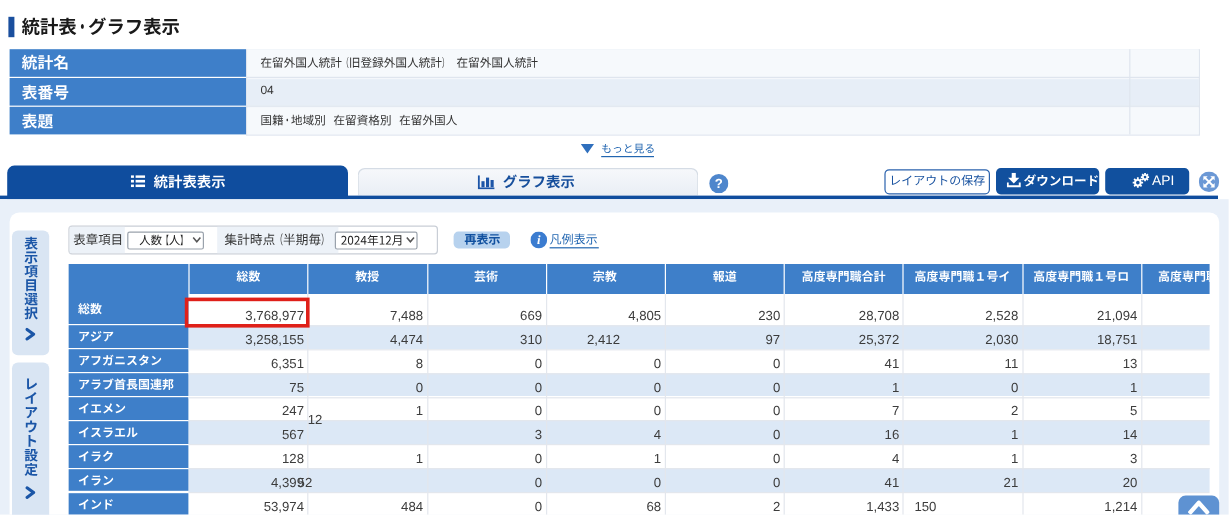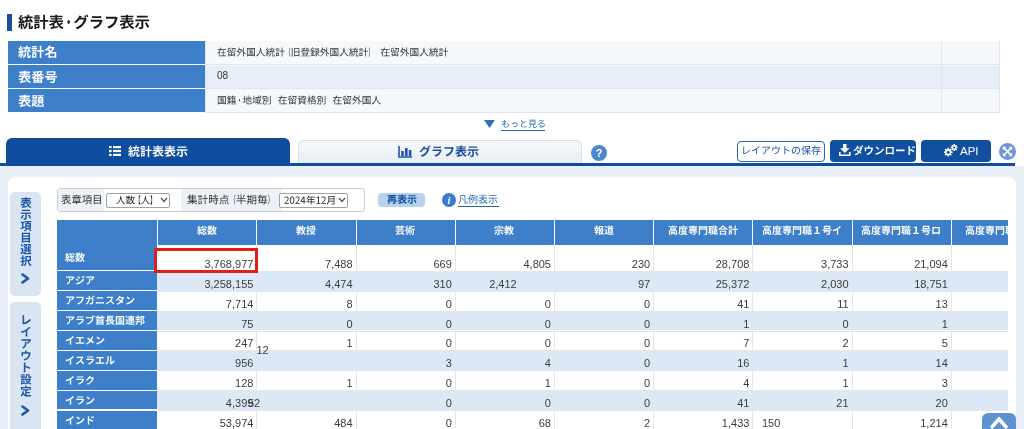--- a/index.html
+++ b/index.html
@@ -181,21 +181,21 @@
     <use href="#g23" transform="translate(151.3 8.7) scale(0.0058 -0.0097)"></use>
     <use href="#g24" transform="translate(157.1 8.7) scale(0.0063 -0.0097)"></use>
     <use href="#g12" transform="translate(163.4 8.7) scale(0.0097 -0.0097)"></use>
     <use href="#g13" transform="translate(173.1 8.7) scale(0.0097 -0.0097)"></use>
     <use href="#g14" transform="translate(182.8 8.7) scale(0.0097 -0.0097)"></use>
     <use href="#g15" transform="translate(192.5 8.7) scale(0.0097 -0.0097)"></use>
     <use href="#g16" transform="translate(202.2 8.7) scale(0.0097 -0.0097)"></use>
     <use href="#g17" transform="translate(211.9 8.7) scale(0.0097 -0.0097)"></use>
     <use href="#g18" transform="translate(221.6 8.7) scale(0.0097 -0.0097)"></use>
   </svg>
-<div style="position:absolute;left:217px;top:70.2px;font:10px 'Liberation Sans',sans-serif;color:#333">08</div>
+<div style="position:absolute;left:217px;top:70.2px;font:10px 'Liberation Sans',sans-serif;color:#333">04</div>
 <svg style="position:absolute;left:217.0px;top:95.1px;overflow:visible" width="166" height="13" fill="#333">
     <use href="#g15" transform="translate(0.0 8.7) scale(0.0097 -0.0097)"></use>
     <use href="#g25" transform="translate(9.7 8.7) scale(0.0097 -0.0097)"></use>
     <use href="#g26" transform="translate(19.4 8.7) scale(0.0060 -0.0097)"></use>
     <use href="#g27" transform="translate(25.4 8.7) scale(0.0097 -0.0097)"></use>
     <use href="#g28" transform="translate(35.1 8.7) scale(0.0097 -0.0097)"></use>
     <use href="#g29" transform="translate(44.8 8.7) scale(0.0097 -0.0097)"></use>
     <use href="#g24" transform="translate(54.5 8.7) scale(0.0063 -0.0097)"></use>
     <use href="#g12" transform="translate(60.8 8.7) scale(0.0097 -0.0097)"></use>
     <use href="#g13" transform="translate(70.5 8.7) scale(0.0097 -0.0097)"></use>
@@ -548,31 +548,31 @@
     <div style="position:absolute;left:100.2px;top:130.9px;width:892.8px;height:1px;background:#e3e7ed"></div>
     <div style="position:absolute;left:100.2px;top:150.7px;width:892.8px;height:1px;background:#e3e7ed"></div>
     <div style="position:absolute;left:100.2px;top:170.6px;width:892.8px;height:1px;background:#e3e7ed"></div>
     <div style="position:absolute;left:100.2px;top:190.5px;width:892.8px;height:1px;background:#e3e7ed"></div>
     <div style="position:absolute;left:100.2px;top:39.3px;width:96.2px;text-align:right;font:11px/11px 'Liberation Sans',sans-serif;color:#3c3c3c">3,768,977</div>
     <div style="position:absolute;left:199.4px;top:39.3px;width:96.2px;text-align:right;font:11px/11px 'Liberation Sans',sans-serif;color:#3c3c3c">7,488</div>
     <div style="position:absolute;left:298.6px;top:39.3px;width:96.2px;text-align:right;font:11px/11px 'Liberation Sans',sans-serif;color:#3c3c3c">669</div>
     <div style="position:absolute;left:397.8px;top:39.3px;width:96.2px;text-align:right;font:11px/11px 'Liberation Sans',sans-serif;color:#3c3c3c">4,805</div>
     <div style="position:absolute;left:497.0px;top:39.3px;width:96.2px;text-align:right;font:11px/11px 'Liberation Sans',sans-serif;color:#3c3c3c">230</div>
     <div style="position:absolute;left:596.2px;top:39.3px;width:96.2px;text-align:right;font:11px/11px 'Liberation Sans',sans-serif;color:#3c3c3c">28,708</div>
-    <div style="position:absolute;left:695.4px;top:39.3px;width:96.2px;text-align:right;font:11px/11px 'Liberation Sans',sans-serif;color:#3c3c3c">3,733</div>
+    <div style="position:absolute;left:695.4px;top:39.3px;width:96.2px;text-align:right;font:11px/11px 'Liberation Sans',sans-serif;color:#3c3c3c">2,528</div>
     <div style="position:absolute;left:794.6px;top:39.3px;width:96.2px;text-align:right;font:11px/11px 'Liberation Sans',sans-serif;color:#3c3c3c">21,094</div>
     <div style="position:absolute;left:100.2px;top:59.2px;width:96.2px;text-align:right;font:11px/11px 'Liberation Sans',sans-serif;color:#3c3c3c">3,258,155</div>
     <div style="position:absolute;left:199.4px;top:59.2px;width:96.2px;text-align:right;font:11px/11px 'Liberation Sans',sans-serif;color:#3c3c3c">4,474</div>
     <div style="position:absolute;left:298.6px;top:59.2px;width:96.2px;text-align:right;font:11px/11px 'Liberation Sans',sans-serif;color:#3c3c3c">310</div>
     <div style="position:absolute;left:397.8px;top:59.2px;width:96.2px;text-align:center;font:11px/11px 'Liberation Sans',sans-serif;color:#3c3c3c">2,412</div>
     <div style="position:absolute;left:497.0px;top:59.2px;width:96.2px;text-align:right;font:11px/11px 'Liberation Sans',sans-serif;color:#3c3c3c">97</div>
     <div style="position:absolute;left:596.2px;top:59.2px;width:96.2px;text-align:right;font:11px/11px 'Liberation Sans',sans-serif;color:#3c3c3c">25,372</div>
     <div style="position:absolute;left:695.4px;top:59.2px;width:96.2px;text-align:right;font:11px/11px 'Liberation Sans',sans-serif;color:#3c3c3c">2,030</div>
     <div style="position:absolute;left:794.6px;top:59.2px;width:96.2px;text-align:right;font:11px/11px 'Liberation Sans',sans-serif;color:#3c3c3c">18,751</div>
-    <div style="position:absolute;left:100.2px;top:79.1px;width:96.2px;text-align:right;font:11px/11px 'Liberation Sans',sans-serif;color:#3c3c3c">7,714</div>
+    <div style="position:absolute;left:100.2px;top:79.1px;width:96.2px;text-align:right;font:11px/11px 'Liberation Sans',sans-serif;color:#3c3c3c">6,351</div>
     <div style="position:absolute;left:199.4px;top:79.1px;width:96.2px;text-align:right;font:11px/11px 'Liberation Sans',sans-serif;color:#3c3c3c">8</div>
     <div style="position:absolute;left:298.6px;top:79.1px;width:96.2px;text-align:right;font:11px/11px 'Liberation Sans',sans-serif;color:#3c3c3c">0</div>
     <div style="position:absolute;left:397.8px;top:79.1px;width:96.2px;text-align:right;font:11px/11px 'Liberation Sans',sans-serif;color:#3c3c3c">0</div>
     <div style="position:absolute;left:497.0px;top:79.1px;width:96.2px;text-align:right;font:11px/11px 'Liberation Sans',sans-serif;color:#3c3c3c">0</div>
     <div style="position:absolute;left:596.2px;top:79.1px;width:96.2px;text-align:right;font:11px/11px 'Liberation Sans',sans-serif;color:#3c3c3c">41</div>
     <div style="position:absolute;left:695.4px;top:79.1px;width:96.2px;text-align:right;font:11px/11px 'Liberation Sans',sans-serif;color:#3c3c3c">11</div>
     <div style="position:absolute;left:794.6px;top:79.1px;width:96.2px;text-align:right;font:11px/11px 'Liberation Sans',sans-serif;color:#3c3c3c">13</div>
     <div style="position:absolute;left:100.2px;top:99.0px;width:96.2px;text-align:right;font:11px/11px 'Liberation Sans',sans-serif;color:#3c3c3c">75</div>
     <div style="position:absolute;left:199.4px;top:99.0px;width:96.2px;text-align:right;font:11px/11px 'Liberation Sans',sans-serif;color:#3c3c3c">0</div>
     <div style="position:absolute;left:298.6px;top:99.0px;width:96.2px;text-align:right;font:11px/11px 'Liberation Sans',sans-serif;color:#3c3c3c">0</div>
@@ -582,21 +582,21 @@
     <div style="position:absolute;left:695.4px;top:99.0px;width:96.2px;text-align:right;font:11px/11px 'Liberation Sans',sans-serif;color:#3c3c3c">0</div>
     <div style="position:absolute;left:794.6px;top:99.0px;width:96.2px;text-align:right;font:11px/11px 'Liberation Sans',sans-serif;color:#3c3c3c">1</div>
     <div style="position:absolute;left:100.2px;top:118.9px;width:96.2px;text-align:right;font:11px/11px 'Liberation Sans',sans-serif;color:#3c3c3c">247</div>
     <div style="position:absolute;left:199.4px;top:118.9px;width:96.2px;text-align:right;font:11px/11px 'Liberation Sans',sans-serif;color:#3c3c3c">1</div>
     <div style="position:absolute;left:298.6px;top:118.9px;width:96.2px;text-align:right;font:11px/11px 'Liberation Sans',sans-serif;color:#3c3c3c">0</div>
     <div style="position:absolute;left:397.8px;top:118.9px;width:96.2px;text-align:right;font:11px/11px 'Liberation Sans',sans-serif;color:#3c3c3c">0</div>
     <div style="position:absolute;left:497.0px;top:118.9px;width:96.2px;text-align:right;font:11px/11px 'Liberation Sans',sans-serif;color:#3c3c3c">0</div>
     <div style="position:absolute;left:596.2px;top:118.9px;width:96.2px;text-align:right;font:11px/11px 'Liberation Sans',sans-serif;color:#3c3c3c">7</div>
     <div style="position:absolute;left:695.4px;top:118.9px;width:96.2px;text-align:right;font:11px/11px 'Liberation Sans',sans-serif;color:#3c3c3c">2</div>
     <div style="position:absolute;left:794.6px;top:118.9px;width:96.2px;text-align:right;font:11px/11px 'Liberation Sans',sans-serif;color:#3c3c3c">5</div>
-    <div style="position:absolute;left:100.2px;top:138.7px;width:96.2px;text-align:right;font:11px/11px 'Liberation Sans',sans-serif;color:#3c3c3c">956</div>
+    <div style="position:absolute;left:100.2px;top:138.7px;width:96.2px;text-align:right;font:11px/11px 'Liberation Sans',sans-serif;color:#3c3c3c">567</div>
     <div style="position:absolute;left:199.4px;top:125px;width:96.2px;font:11px/11px 'Liberation Sans',sans-serif;color:#3c3c3c">12</div>
     <div style="position:absolute;left:298.6px;top:138.7px;width:96.2px;text-align:right;font:11px/11px 'Liberation Sans',sans-serif;color:#3c3c3c">3</div>
     <div style="position:absolute;left:397.8px;top:138.7px;width:96.2px;text-align:right;font:11px/11px 'Liberation Sans',sans-serif;color:#3c3c3c">4</div>
     <div style="position:absolute;left:497.0px;top:138.7px;width:96.2px;text-align:right;font:11px/11px 'Liberation Sans',sans-serif;color:#3c3c3c">0</div>
     <div style="position:absolute;left:596.2px;top:138.7px;width:96.2px;text-align:right;font:11px/11px 'Liberation Sans',sans-serif;color:#3c3c3c">16</div>
     <div style="position:absolute;left:695.4px;top:138.7px;width:96.2px;text-align:right;font:11px/11px 'Liberation Sans',sans-serif;color:#3c3c3c">1</div>
     <div style="position:absolute;left:794.6px;top:138.7px;width:96.2px;text-align:right;font:11px/11px 'Liberation Sans',sans-serif;color:#3c3c3c">14</div>
     <div style="position:absolute;left:100.2px;top:158.6px;width:96.2px;text-align:right;font:11px/11px 'Liberation Sans',sans-serif;color:#3c3c3c">128</div>
     <div style="position:absolute;left:199.4px;top:158.6px;width:96.2px;text-align:right;font:11px/11px 'Liberation Sans',sans-serif;color:#3c3c3c">1</div>
     <div style="position:absolute;left:298.6px;top:158.6px;width:96.2px;text-align:right;font:11px/11px 'Liberation Sans',sans-serif;color:#3c3c3c">0</div>

